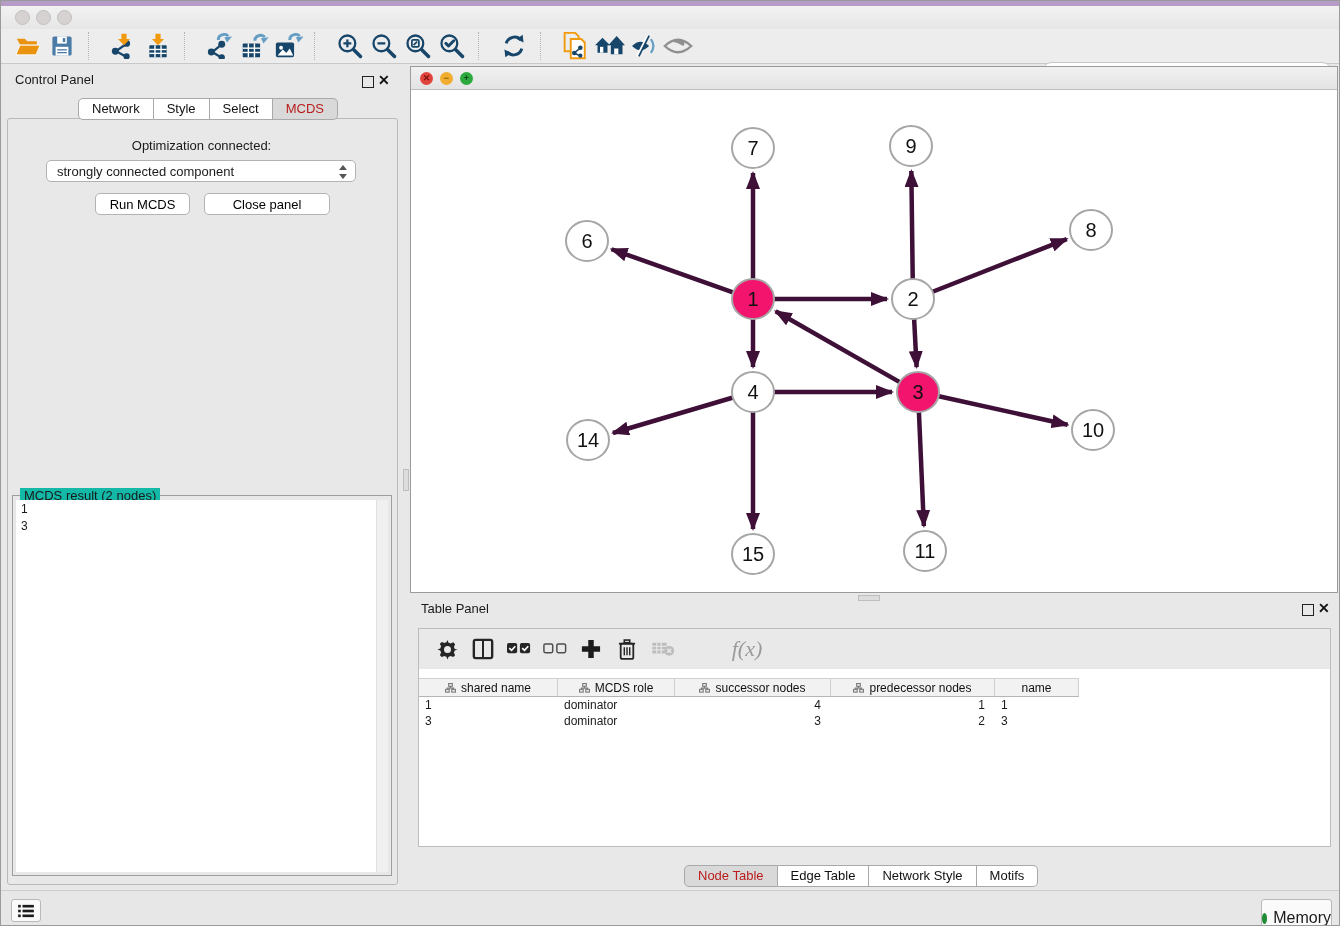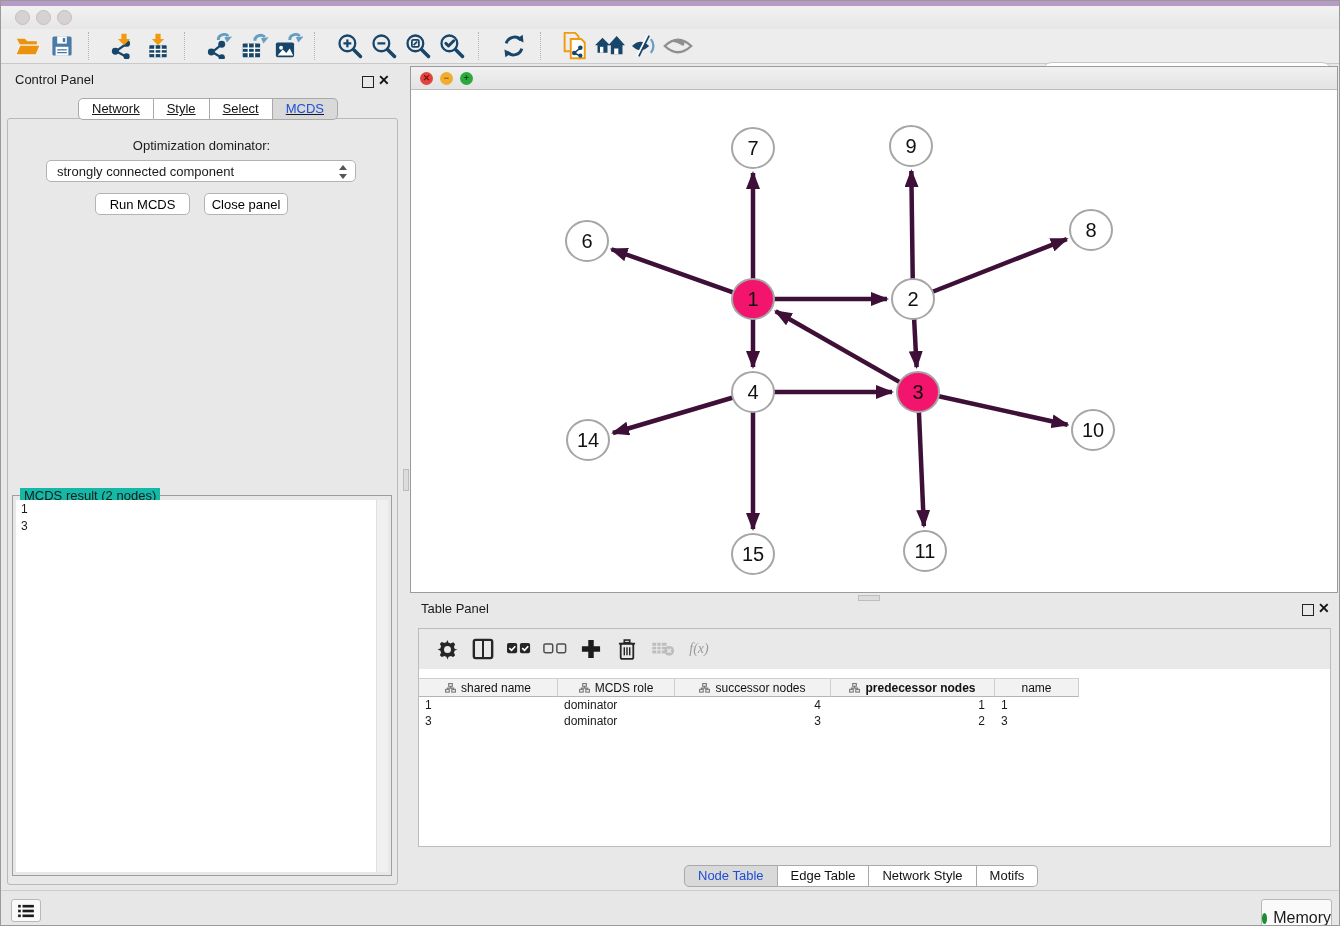--- a/index.html
+++ b/index.html
@@ -23,22 +23,22 @@
   .searchwrap input{border:none;outline:none;flex:1;font-size:12px;background:transparent;height:18px;}
   
   .cp-title{left:14px;top:71px;font-size:13px;}
   .panel-float{width:10px;height:10px;border:1.5px solid #222;top:75px;}
   .panel-close{font-size:14px;font-weight:bold;color:#111;top:71px;}
   .tabs{display:flex;}
   .tab{height:20px;line-height:20px;padding:0 13px;background:#fff;border:1px solid #a9a9a9;
     border-left:none;font-size:13px;color:#111;}
   .tab:first-child{border-left:1px solid #a9a9a9;border-radius:5px 0 0 5px;}
   .tab:last-child{border-radius:0 5px 5px 0;}
-  .tab.sel{background:#d9d9d9;color:#1d4ed8;}
-  #cp-tabs{left:77px;top:97px;text-decoration:underline;}
+  .tab.sel{background:#d9d9d9;color:#b91c1c;}
+  #cp-tabs{left:77px;top:97px;}
   .cp-body{left:6px;top:117px;width:389px;height:765px;border:1px solid #b9b9b9;border-radius:3px;background:#e8e8e8;}
   .opt-label{left:6px;top:137px;width:389px;text-align:center;font-size:13px;}
   .dropdown{left:45px;top:159px;width:310px;height:22px;background:#fff;border:1px solid #b3b3b3;border-radius:5px;
     font-size:13px;display:flex;align-items:center;padding-left:10px;box-sizing:border-box;}
   .dd-stepper{position:absolute;right:7px;top:3px;width:10px;height:16px;}
   .dd-stepper:before,.dd-stepper:after{content:"";position:absolute;left:1px;border-left:4px solid transparent;border-right:4px solid transparent;}
   .dd-stepper:before{top:1px;border-bottom:5px solid #555;}
   .dd-stepper:after{bottom:1px;border-top:5px solid #555;}
   .btn{height:22px;background:#fff;border:1px solid #b3b3b3;border-radius:5px;font-size:13px;
     display:flex;align-items:center;justify-content:center;box-sizing:border-box;}
@@ -56,21 +56,21 @@
   .wdot{width:13px;height:13px;border-radius:50%;top:5px;font-size:9px;line-height:13px;text-align:center;font-weight:bold;}
   .net-title{width:100%;text-align:center;top:4px;font-size:13px;color:#222;}
   #graph-svg{left:0;top:23px;}
   .hsplit{left:409px;top:592px;width:928px;height:9px;}
   .hgrip{left:857px;top:594px;width:22px;height:6px;background:#dcdcdc;border:1px solid #bdbdbd;box-sizing:border-box;}
   
   .tp-title{left:420px;top:600px;font-size:13px;}
   .tp-box{left:417px;top:627px;width:913px;height:219px;border:1px solid #bcbcbc;background:#fff;box-sizing:border-box;}
   .tp-toolbar{left:0;top:0;width:100%;height:40px;background:#e9e9e9;display:flex;align-items:center;padding-left:10px;box-sizing:border-box;}
   .tp-btn{width:36px;height:30px;display:flex;align-items:center;justify-content:center;flex:0 0 auto;}
-  .fx{font-family:"Liberation Serif",serif;font-style:italic;font-size:14px;color:#9a9a9a;}
+  .fx{font-family:"Liberation Serif",serif;font-style:italic;font-size:22px;color:#9a9a9a;margin-left:48px;}
   .thead{left:0;top:49px;display:flex;height:19px;}
   .th{background:#f2f2f2;border-right:1px solid #cfcfcf;border-top:1px solid #cfcfcf;border-bottom:1px solid #b5b5b5;
     font-size:12px;display:flex;align-items:center;justify-content:center;gap:5px;box-sizing:border-box;color:#111;}
   .trow{display:flex;height:16px;font-size:12px;}
   .td{box-sizing:border-box;padding:1px 6px;overflow:hidden;white-space:nowrap;}
   .td.r{text-align:right;padding-right:10px;}
   #tp-tabs{left:683px;top:864px;}
   
   .statusbar{left:0;top:889px;width:1340px;height:37px;background:#e7e7e7;border-top:1px solid #cdcdcd;box-sizing:border-box;}
   .sbtn{background:#fafafa;border:1px solid #b9b9b9;border-radius:3px;display:flex;align-items:center;justify-content:center;box-sizing:border-box;}
@@ -260,27 +260,27 @@
 <span class="abs panel-float" style="left:361px"></span>
 <span class="abs panel-close" style="left:377px">✕</span>
 
 <div class="abs cp-body"></div>
 <div class="abs tabs" id="cp-tabs">
     <span class="tab">Network</span>
     <span class="tab">Style</span>
     <span class="tab">Select</span>
     <span class="tab sel">MCDS</span>
   </div>
-<div class="abs opt-label">Optimization dominator:</div>
+<div class="abs opt-label">Optimization connected:</div>
 <div class="abs dropdown">
   <span>strongly connected component</span>
   <span class="dd-stepper"></span>
 </div>
 <button class="abs btn" style="left:94px;top:192px;width:95px">Run MCDS</button>
-<button class="abs btn" style="left:203px;top:192px;width:84px">Close panel</button>
+<button class="abs btn" style="left:203px;top:192px;width:126px">Close panel</button>
 
 <div class="abs groupbox">
   <span class="gb-legend">MCDS result (2 nodes)</span>
   <div class="gb-text" id="result-text">1
 3</div>
   <div class="gb-scroll"></div>
 </div>
 
 <div class="abs vsplit"></div>
 <div class="abs vgrip"></div>
@@ -431,21 +431,21 @@
         <svg width="11" height="10" viewBox="0 0 12 11">
           <g fill="none" stroke="#777" stroke-width="1.2">
             <rect x="4" y="0.6" width="4" height="3"></rect>
             <rect x="0.6" y="7" width="4" height="3"></rect>
             <rect x="7.4" y="7" width="4" height="3"></rect>
             <path d="M6 3.6v2M2.6 7V5.6h6.8V7"></path>
           </g>
         </svg>
         <span>successor nodes</span>
       </div>
-      <div class="th" style="width: 164px; font-weight: bold;">
+      <div class="th" style="width: 164px;">
         <svg width="11" height="10" viewBox="0 0 12 11">
           <g fill="none" stroke="#777" stroke-width="1.2">
             <rect x="4" y="0.6" width="4" height="3"></rect>
             <rect x="0.6" y="7" width="4" height="3"></rect>
             <rect x="7.4" y="7" width="4" height="3"></rect>
             <path d="M6 3.6v2M2.6 7V5.6h6.8V7"></path>
           </g>
         </svg>
         <span>predecessor nodes</span>
       </div>

